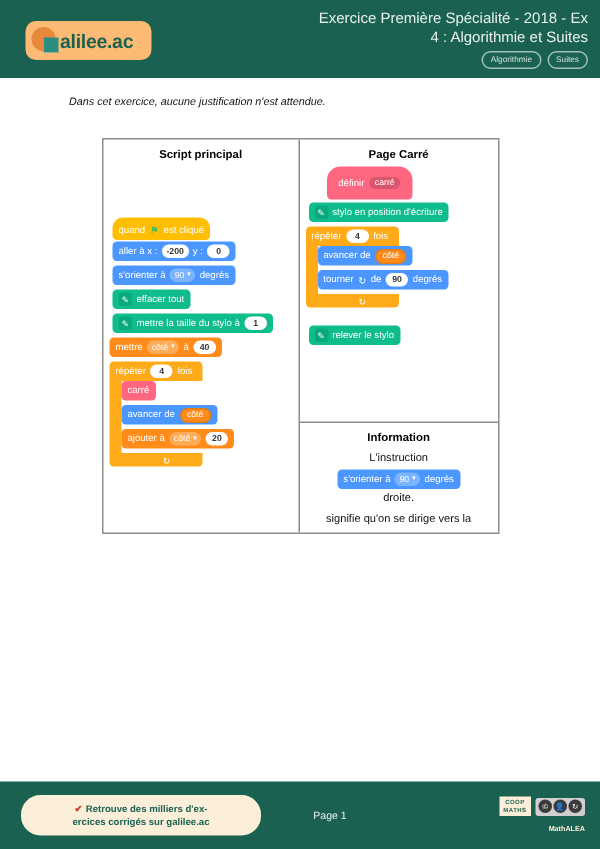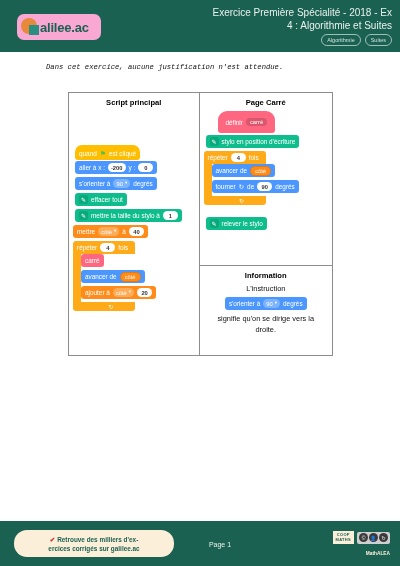--- a/index.html
+++ b/index.html
@@ -9,21 +9,21 @@
     position:relative;overflow:hidden;
   }
 
   
   .header{
     position:absolute;left:0;top:0;width:400px;height:52px;
     background:#1b6152;
   }
   .logo{
     position:absolute;left:17px;top:14px;width:84px;height:26px;
-    background:#f9a8d4;border-radius:7px;
+    background:#fdba74;border-radius:7px;
     display:flex;align-items:center;
   }
   .logo-mark{position:relative;width:20px;height:18px;margin-left:4px;flex:none;}
   .logo-c{
     position:absolute;left:0;top:0;width:16px;height:16px;
     background:#e8883a;border-radius:50%;
   }
   .logo-c::after{
     content:"";position:absolute;right:-1px;bottom:-1px;width:9px;height:9px;
     background:#fbefd9;
@@ -40,39 +40,39 @@
     text-align:right;color:#e8f1ee;font-size:10px;line-height:13px;
   }
   .tags{position:absolute;right:8px;top:34px;display:flex;gap:4px;justify-content:flex-end;}
   .tag{
     border:1px solid #9dc0b6;border-radius:8px;
     color:#cfe2dc;font-size:5.5px;padding:1.5px 5px;line-height:7px;
   }
 
   
   .intro{position:absolute;left:46px;top:62px;width:320px;font-size:7.2px;color:#111;}
-  .intro .l1{font-style:italic;line-height:11px;font-family:Liberation Mono, monospace;}
+  .intro .l1{font-style:italic;line-height:11px;}
   .intro .l2{line-height:11px;}
 
   
   .tbl{
     position:absolute;left:68px;top:92px;width:265px;height:264px;
     border:0.8px solid #8d8d8d;box-sizing:border-box;
     display:flex;
   }
   .col{position:relative;box-sizing:border-box;}
   .col-left{width:131px;border-right:0.8px solid #8d8d8d;}
   .col-right{width:133px;display:flex;flex-direction:column;}
   .col-head{
     text-align:center;font-size:7.6px;font-weight:bold;color:#000;
     padding-top:5px;
   }
   .cell-top{position:relative;height:172px;}
   .divider{border-top:0.8px solid #8d8d8d;}
-  .cell-bottom{position:relative;flex:1;}
+  .cell-bottom{position:relative;flex:1;margin-top:16px;}
   .info-txt{text-align:center;font-size:7.4px;color:#111;line-height:11px;}
 
   
   .blk{
     position:absolute;box-sizing:border-box;
     display:flex;align-items:center;gap:3px;
     font-size:6.4px;color:#fff;white-space:nowrap;
     border-radius:3px;padding:0 4px;height:13px;
     font-family:"Liberation Sans",sans-serif;
   }
@@ -323,22 +323,22 @@
       <div style="display:flex;justify-content:center;margin-top:3px;">
         <div class="blk motion" style="position:relative;">
           <span>s'orienter à</span>
           <span class="drop">
             <span>90</span>
             <span class="caret">▾</span>
           </span>
           <span>degrés</span>
         </div>
       </div>
+      <div class="info-txt">droite.</div>
       <div class="info-txt" style="margin-top:3px;">signifie qu'on se dirige vers la</div>
-      <div class="info-txt">droite.</div>
     </div>
   </div>
 </div>
 
 <div class="footer">
   <div class="foot-pill">
     <div class="foot-pill-txt">
       <div>
         <span class="check">✔</span><span>Retrouve des milliers d'ex-</span>
       </div>

